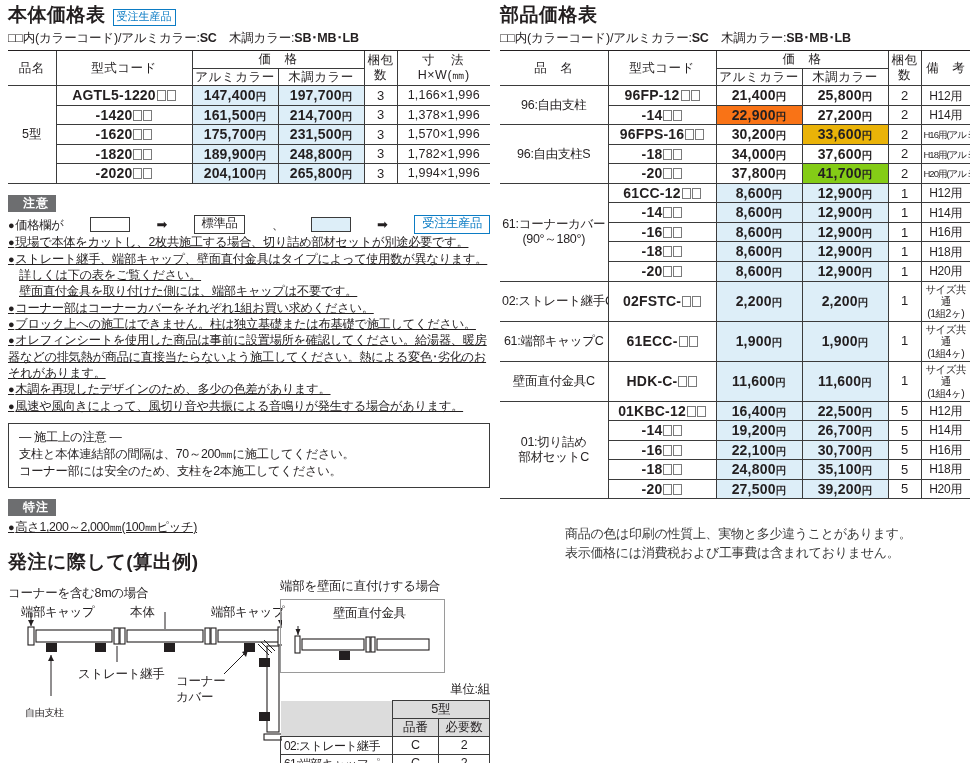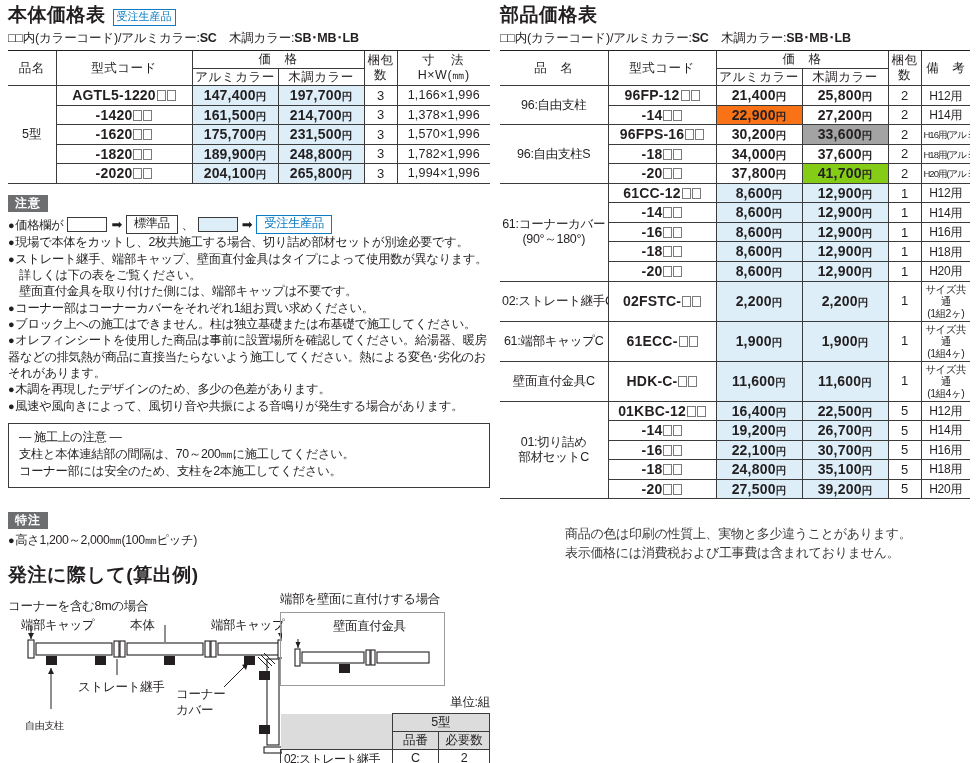--- a/index.html
+++ b/index.html
@@ -62,29 +62,29 @@
   .hdr-tall { letter-spacing: 2px; }
   .dashed-bottom { border-bottom: 1px dashed #3b3b3b !important; }
 
   
   .sq { display: inline-block; width: 9px; height: 11px; border: 1px solid #7a7a7a;
         vertical-align: -1px; margin-left: 1px; background: #fff; }
 
   
   .badge {
     display: inline-block; background: #6d6e70; color: #fff;
-    font-size: 12px; font-weight: bold; padding: 1px 7px 2px 7px;
+    font-size: 12px; font-weight: bold; padding: 1px 7px 2px 15px;
     letter-spacing: 1px; line-height: 1.2;
   }
   .notes { margin-top: 3px; font-size: 12.3px; line-height: 1.33; letter-spacing: -.35px; }
-  .notes p { margin: 0 0 0 0; text-indent: 0; }
+  .notes p { margin: 0 0 0 0; text-indent: 0; text-decoration: underline; }
   .notes p.ind { padding-left: 11px; }
   .bullet::before { content: "\25CF"; font-size: 11px; margin-right: 1px; }
 
-  .swatch-row { display: flex; align-items: center; gap: 4px; flex-wrap: nowrap; }
+  .swatch-row { display: flex; align-items: center; gap: 4px; flex-wrap: nowrap; justify-content: space-between; }
   .sw-box { display: inline-block; width: 40px; height: 15px; border: 1.3px solid #3b3b3b; background:#fff; }
   .sw-box.blue { background: #ddeef8; }
   .arrow { font-size: 13px; }
   .lbl-box { border: 1.3px solid #3b3b3b; padding: 0 7px 1px 7px; font-size: 12.3px; line-height:1.3; }
   .lbl-box.blue { border-color: #0c7cc4; color: #0c7cc4; }
 
   .callout {
     border: 1.3px solid #3b3b3b; padding: 5px 8px 6px 10px;
     margin-top: 9px; font-size: 12.3px; line-height: 1.4; letter-spacing: -.3px;
   }
@@ -218,21 +218,21 @@
         <p class="bullet">風速や風向きによって、風切り音や共振による音鳴りが発生する場合があります。</p>
       </div>
     </div>
 
     <div class="callout">
       <div>― 施工上の注意 ―</div>
       <div>支柱と本体連結部の間隔は、70～200㎜に施工してください。</div>
       <div>コーナー部には安全のため、支柱を2本施工してください。</div>
     </div>
 
-    <div style="margin-top:22px">
+    <div style="margin-top:9px">
       <span class="badge">特注</span>
       <div class="notes">
         <p class="bullet">高さ1,200～2,000㎜(100㎜ピッチ)</p>
       </div>
     </div>
 
     <div class="order-title">発注に際して(算出例)</div>
 
     <div style="position:relative; width:482px; height:190px;">
 
@@ -410,21 +410,21 @@
             <td class="code">-14<span class="sq"></span><span class="sq"></span></td>
             <td class="price-c" style="background:#f97316">22,900<span class="yen">円</span></td>
             <td class="price-c" style="background:#fff">27,200<span class="yen">円</span></td>
             <td class="qty">2</td>
             <td class="remark nb-r">H14用</td>
           </tr>
           <tr>
             <td rowspan="3" class="name-c nb-l">96:自由支柱S</td>
             <td class="code lead">96FPS-16<span class="sq"></span><span class="sq"></span></td>
             <td class="price-c" style="background:#fff">30,200<span class="yen">円</span></td>
-            <td class="price-c" style="background:#a3a3a3">33,600<span class="yen">円</span></td>
+            <td class="price-c" style="background:#eab308">33,600<span class="yen">円</span></td>
             <td class="qty">2</td>
             <td class="remark nb-r sm">H16用(アルミ芯入)</td>
           </tr>
           <tr>
             <td class="code">-18<span class="sq"></span><span class="sq"></span></td>
             <td class="price-c" style="background:#fff">34,000<span class="yen">円</span></td>
             <td class="price-c" style="background:#fff">37,600<span class="yen">円</span></td>
             <td class="qty">2</td>
             <td class="remark nb-r sm">H18用(アルミ芯入)</td>
           </tr>

